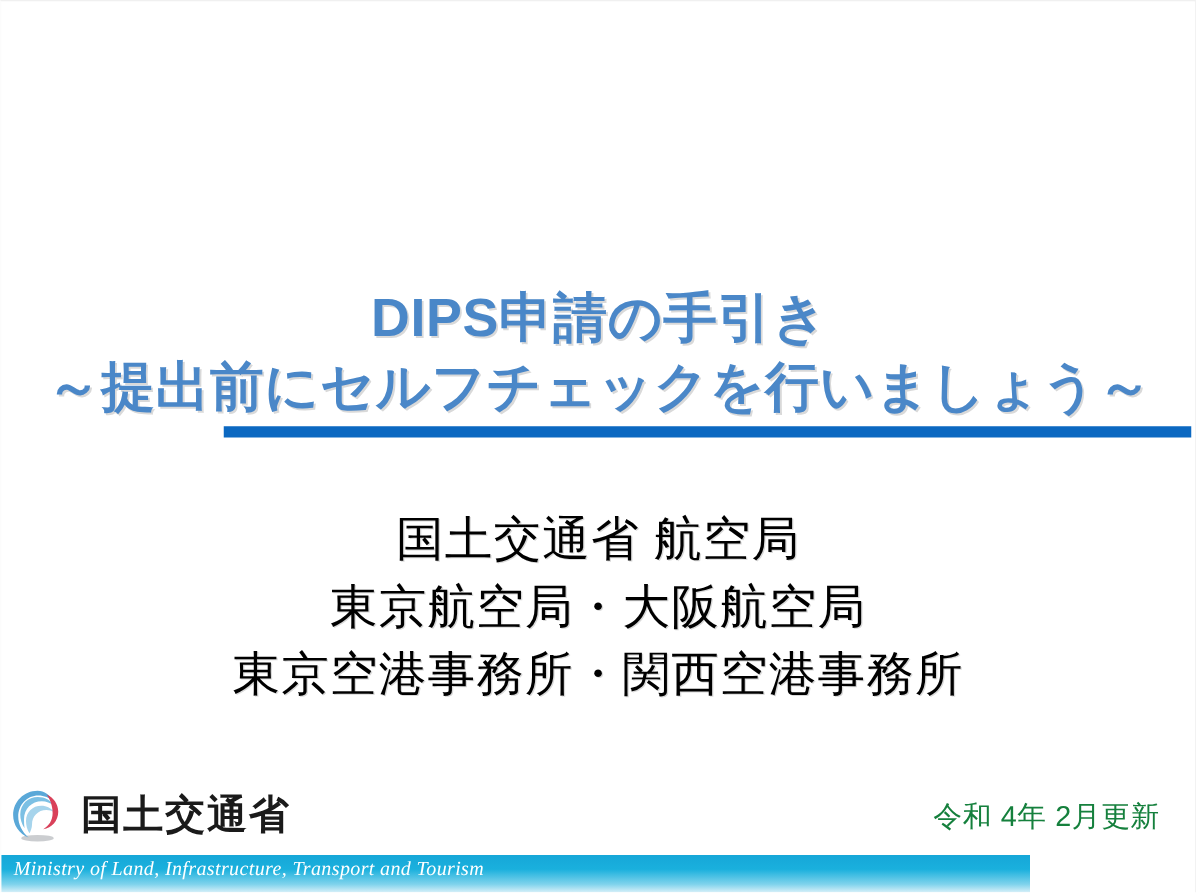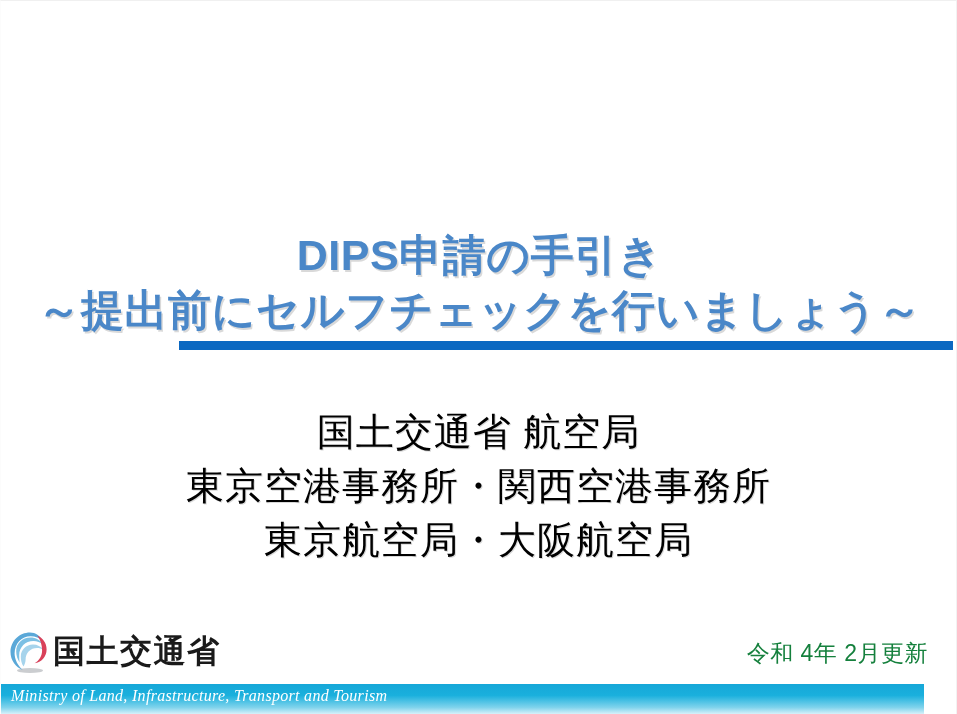--- a/index.html
+++ b/index.html
@@ -86,41 +86,41 @@
     white-space: nowrap;
   }
 
   
   .logo-wrap {
     position: absolute;
     left: 6px;
     top: 628px;
     display: flex;
     align-items: center;
-    gap: 0;
+    gap: 12px;
   }
   .logo-mark {
     width: 46px;
     height: 46px;
     flex: 0 0 auto;
   }
   .logo-text {
     font-size: 32px;
     font-weight: bold;
     color: #1a1a1a;
     letter-spacing: 1.5px;
     white-space: nowrap;
   }
 
   
   .bottom-band {
     position: absolute;
     left: 0;
     bottom: 0;
-    width: 923px;
+    width: 823px;
     height: 30px;
     background: linear-gradient(to bottom,
                 #16a7d8 0%,
                 #1ab0dd 38%,
                 #7fd3ec 78%,
                 #d8f0f9 100%);
   }
   .bottom-band-text {
     position: absolute;
     left: 10px;
@@ -140,22 +140,22 @@
 
   <div class="title-block">
     <div class="title-line title-line-1">DIPS申請の手引き</div>
     <div class="title-line title-line-2">～提出前にセルフチェックを行いましょう～</div>
   </div>
 
   <div class="title-rule"></div>
 
   <div class="org-block">
     <div class="org-line">国土交通省 航空局</div>
+    <div class="org-line">東京航空局・大阪航空局</div>
     <div class="org-line">東京空港事務所・関西空港事務所</div>
-    <div class="org-line">東京航空局・大阪航空局</div>
   </div>
 
   <div class="update-date">令和 4年 2月更新</div>
 
   <div class="logo-wrap">
     <span class="logo-mark">
       <svg viewBox="0 0 46 46" width="46" height="46" xmlns="http://www.w3.org/2000/svg">
         <ellipse cx="23" cy="41.5" rx="13" ry="2.6" fill="#b9bcc0" opacity="0.75"></ellipse>
         <path d="M23 3.5 C12.2 3.5 3.5 12.2 3.5 23 C3.5 31.2 8.6 38.2 15.8 41 C10.6 36.4 7.6 30.4 7.6 24.2 C7.6 14.5 14.8 7.3 23.6 7.3 C28.4 7.3 32.6 9.1 35.6 12.2 C33.2 6.9 28.5 3.5 23 3.5 Z" fill="#5aa8d8"></path>
         <path d="M12.6 33.5 C10.4 30.2 9.2 26.4 9.2 22.6 C9.2 14.3 15.5 8.6 23.3 8.6 C28.9 8.6 33.6 11.3 36 15.6 C33.3 13.2 30 12 26.5 12 C18.3 12 12.2 18.1 12.2 26.3 C12.2 28.7 12.3 31.2 12.6 33.5 Z" fill="#7cc0e4"></path>

